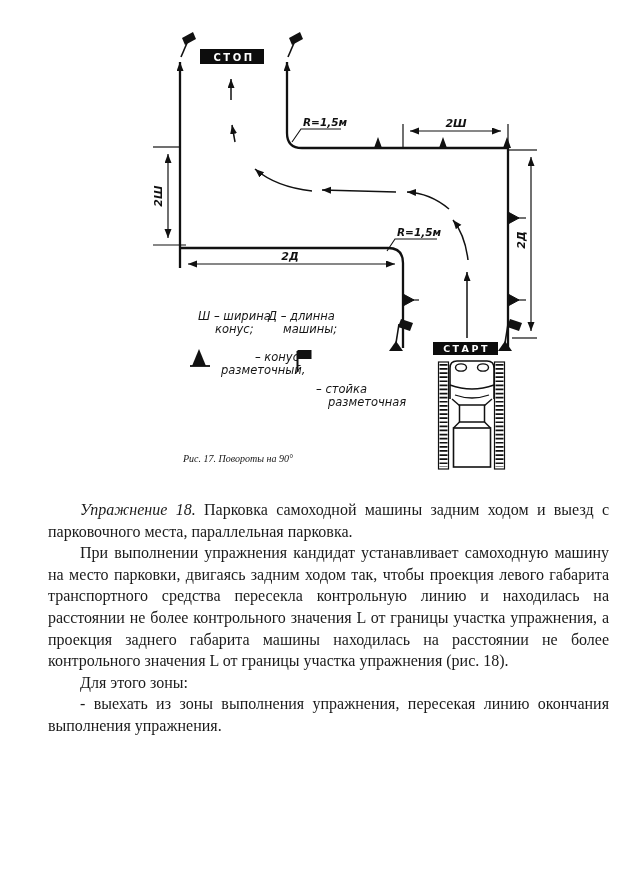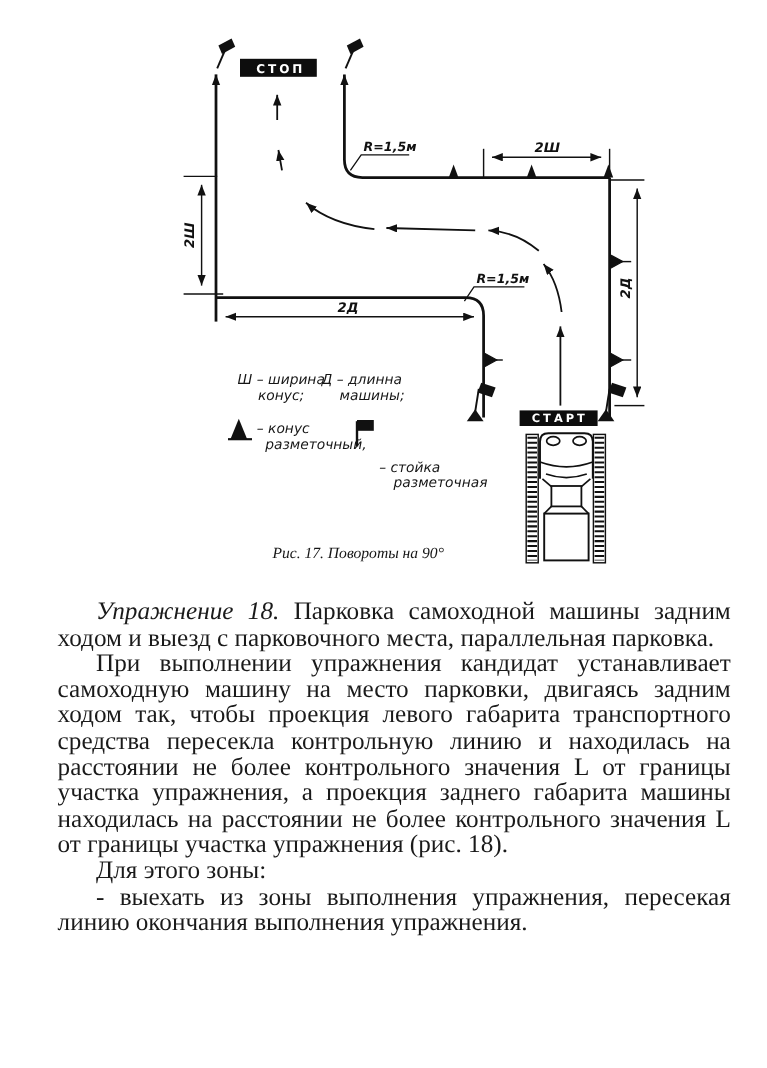--- a/index.html
+++ b/index.html
@@ -16,28 +16,27 @@
   .legend-item{
     position:absolute;font-family:"DejaVu Sans", sans-serif;font-style:italic;
     font-size:11.5px;line-height:12.5px;color:#161616;
   }
   .hang17{padding-left:17px;text-indent:-17px;}
   .hang15{padding-left:15px;text-indent:-15px;}
   .hang7{padding-left:7px;text-indent:-7px;}
   .hang12{padding-left:12px;text-indent:-12px;margin-top:32px;}
   .caption{
     position:absolute;left:183px;top:453px;
-    font-style:italic;font-size:13px;color:#151515;
+    font-style:italic;font-size:10px;color:#151515;
     font-family:"Liberation Serif", serif;
-    margin-left:44px;
   }
   
   .bodytext{
     position:absolute;left:48px;top:499px;width:561px;
-    font-size:21px;line-height:21.6px;text-align:justify;color:#1a1a1a;
+    font-size:16px;line-height:21.6px;text-align:justify;color:#1a1a1a;
   }
   .bodytext p{margin:0;text-indent:32px;}
   .lead-italic{font-style:italic;}
 </style>
 </head>
 <body>
 
 <div class="page">
 
   <svg class="fig-svg" width="639" height="490" viewBox="0 0 639 490">
@@ -187,21 +186,21 @@
       <line x1="190" y1="366" x2="210" y2="366" stroke="#111" stroke-width="1.8"></line>
     </g>
     <g>
       <line x1="297.5" y1="372" x2="297.5" y2="351" stroke="#111" stroke-width="2"></line>
       <rect x="297.5" y="350" width="14" height="9" fill="#111"></rect>
     </g>
   </svg>
 
   <div class="legend-item hang17" style="left:198px;top:310px;width:62px;">Ш – ширина конус;</div>
   <div class="legend-item hang15" style="left:268px;top:310px;width:62px;">Д – длинна машины;</div>
-  <div class="legend-item hang7" style="left:214px;top:351px;width:78px;">– конус разметочный,</div>
+  <div class="legend-item hang7" style="left:214px;top:351px;width:78px;text-align:right;">– конус разметочный,</div>
   <div class="legend-item hang12" style="left:316px;top:351px;width:72px;">– стойка разметочная</div>
 
   <div class="caption">Рис. 17. Повороты на 90°</div>
 
   <div class="bodytext">
     <p><span class="lead-italic">Упражнение 18.</span> <span>Парковка самоходной машины задним ходом и выезд с парковочного места, параллельная парковка.</span></p>
     <p>При выполнении упражнения кандидат устанавливает самоходную машину на место парковки, двигаясь задним ходом так, чтобы проекция левого габарита транспортного средства пересекла контрольную линию и находилась на расстоянии не более контрольного значения L от границы участка упражнения, а проекция заднего габарита машины находилась на расстоянии не более контрольного значения L от границы участка упражнения (рис. 18).</p>
     <p>Для этого зоны:</p>
     <p>- выехать из зоны выполнения упражнения, пересекая линию окончания выполнения упражнения.</p>
   </div>

